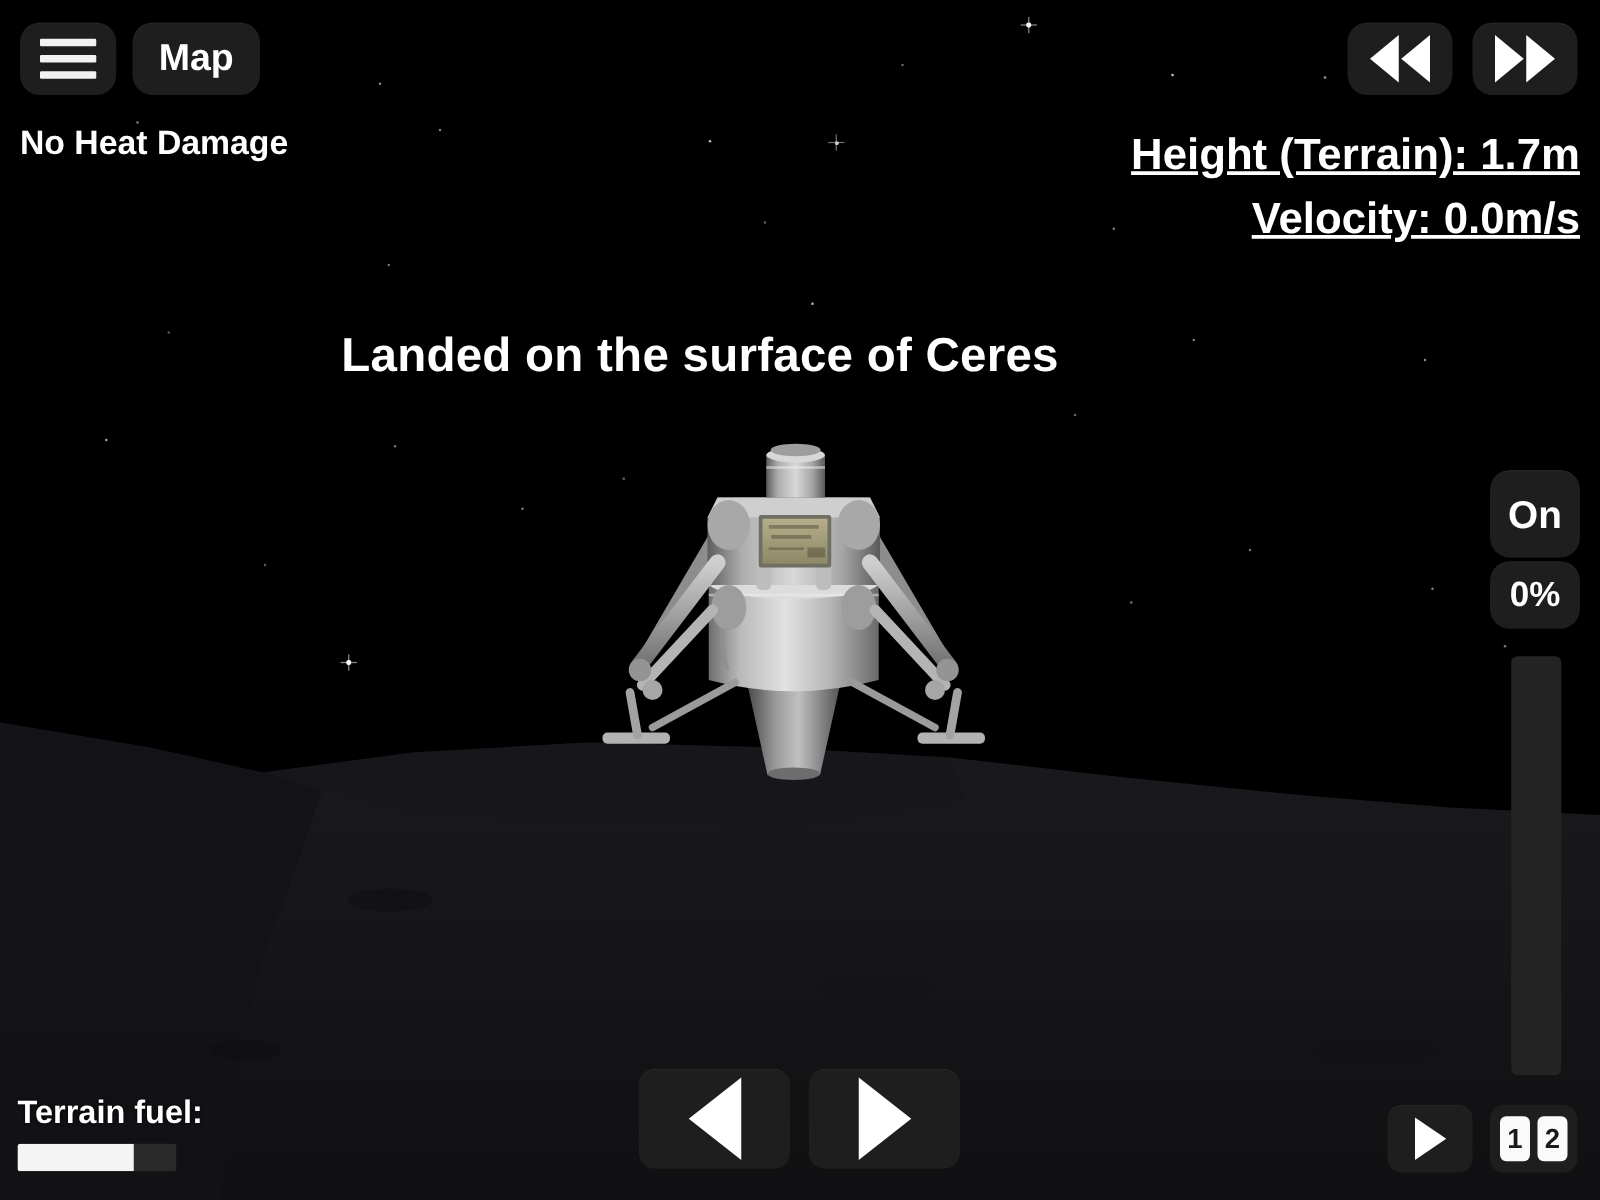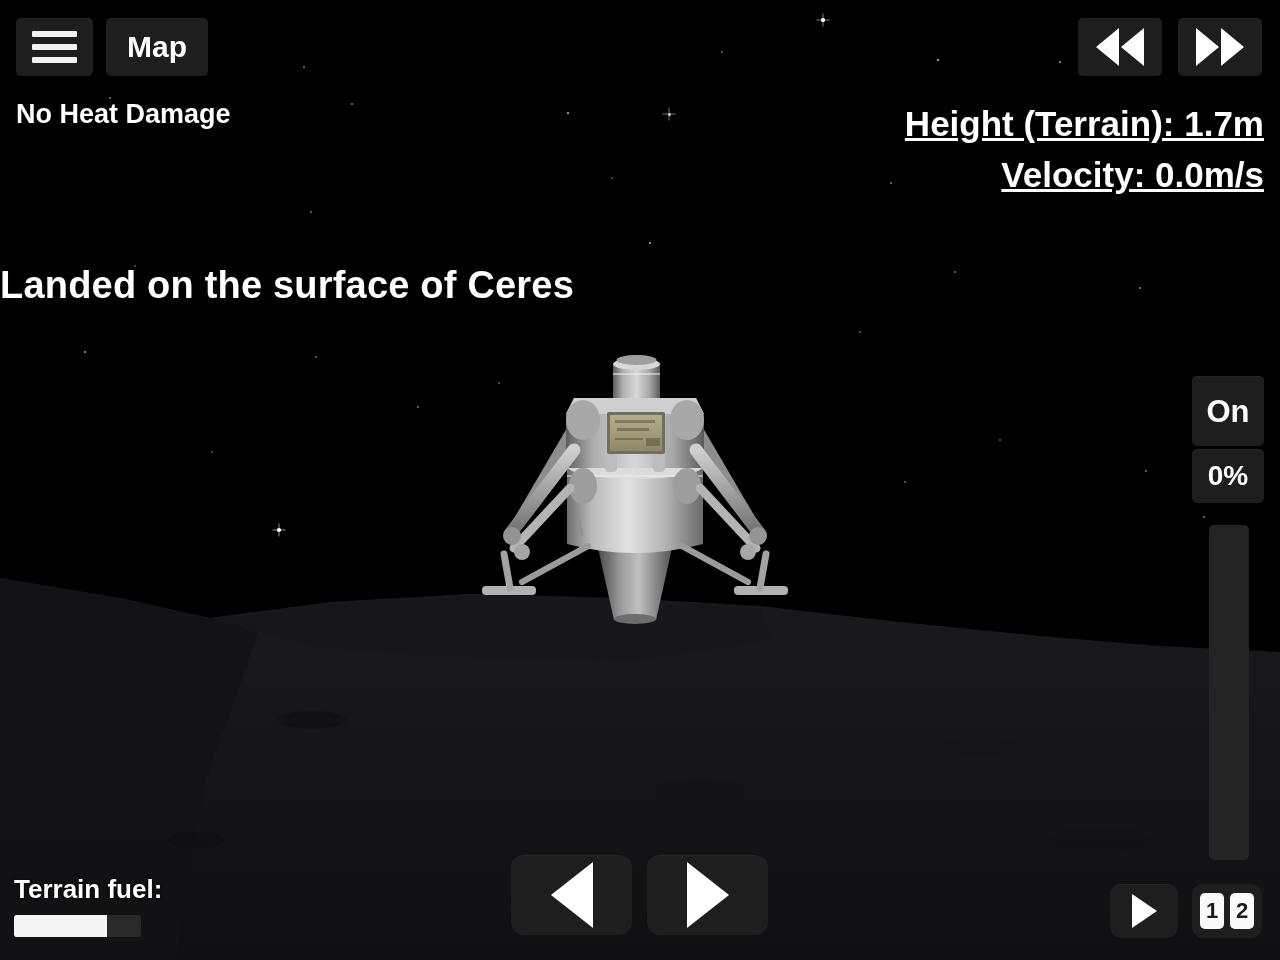--- a/index.html
+++ b/index.html
@@ -23,21 +23,21 @@
   
   .terrain{position:absolute;left:0;top:540px;width:1280px;height:420px;}
   .terrain svg{display:block;}
 
   
   .lander{position:absolute;left:470px;top:358px;width:330px;height:262px;}
   .lander svg{display:block;overflow:visible;}
 
   
   .btn{
-    position:absolute;background:#1e1e1e;border-radius:5px;
+    position:absolute;background:#1e1e1e;border-radius:16px;
     display:flex;align-items:center;justify-content:center;
     color:#fff;font-weight:bold;user-select:none;
     box-shadow:0 1px 0 rgba(255,255,255,.03) inset;
   }
   .btn-label{color:#fff;font-weight:bold;line-height:1;}
 
   
   #menu-btn{left:16px;top:18px;width:77px;height:58px;flex-direction:column;gap:7px;}
   .burger-line{width:45px;height:6px;background:#f2f2f2;border-radius:1px;}
   #map-btn{left:106px;top:18px;width:102px;height:58px;font-size:30px;}
@@ -50,21 +50,21 @@
   .tri-right{border-top:19px solid transparent;border-bottom:19px solid transparent;border-left:23px solid #fff;}
   .dbl{display:flex;align-items:center;gap:2px;}
 
   
   .hud{position:absolute;color:#fff;font-weight:bold;text-shadow:0 0 3px #000;}
   #heat-status{left:16px;top:99px;font-size:27px;}
   #telemetry{right:16px;top:99px;text-align:right;font-size:35px;line-height:1.45;text-decoration:underline;}
 
   
   #landing-message{
-    position:absolute;left:0;top:264px;width:1120px;
+    position:absolute;left:0;top:264px;width:1120px;text-align:center;
     color:#fff;font-weight:bold;font-size:38px;letter-spacing:.2px;
     text-shadow:0 0 6px rgba(0,0,0,.9);
   }
 
   
   #engine-toggle-btn{left:1192px;top:376px;width:72px;height:70px;font-size:31px;}
   #throttle-percent-btn{left:1192px;top:449px;width:72px;height:54px;font-size:28px;}
 
   
   #throttle-slider{

